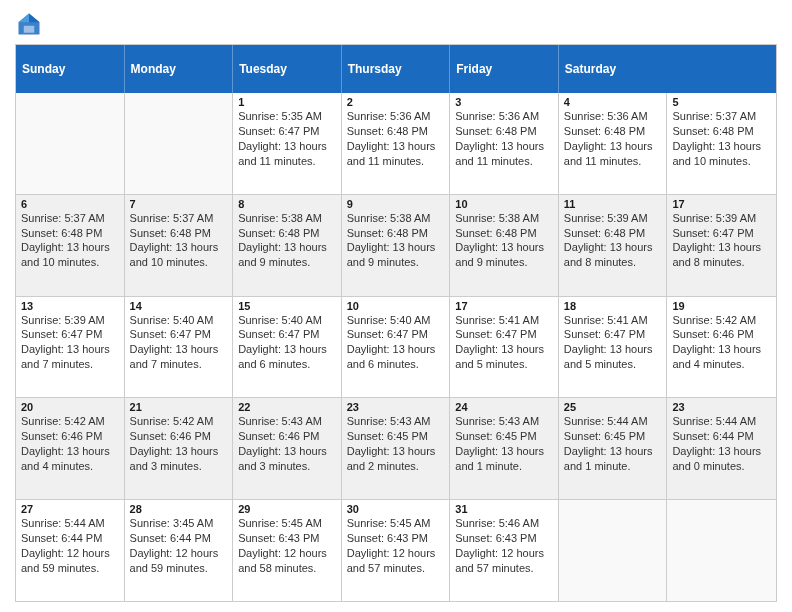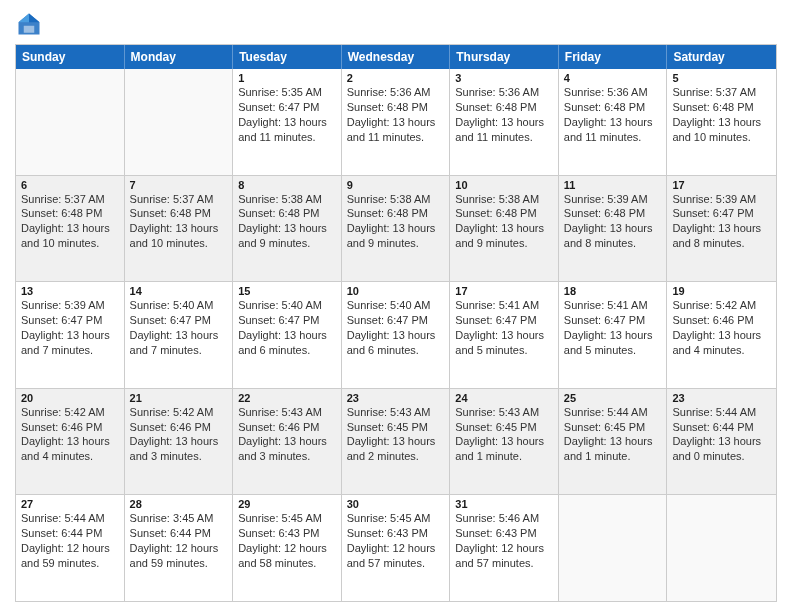--- a/index.html
+++ b/index.html
@@ -60,21 +60,21 @@
     }
     .cal-header {
       display: grid;
       grid-template-columns: repeat(7, 1fr);
       background: #1a6bbf;
     }
     .cal-header-cell {
       color: #fff;
       font-size: 12px;
       font-weight: bold;
-      padding: 5px 6px;
+      padding: 17px 6px;
       text-align: left;
       border-right: 1px solid rgba(255,255,255,0.3);
     }
     .cal-header-cell:last-child { border-right: none; }
     .cal-body {
       flex: 1;
       display: flex;
       flex-direction: column;
     }
     .cal-row {
@@ -129,21 +129,20 @@
       <div class="month-title"></div>
       <div class="location"></div>
     </div>
   </div>
 
   <div class="calendar">
     <div class="cal-header">
     <div class="cal-header-cell">Sunday</div>
         <div class="cal-header-cell">Monday</div>
         <div class="cal-header-cell">Tuesday</div>
-        <div class="cal-header-cell">Wednesday</div>
         <div class="cal-header-cell">Thursday</div>
         <div class="cal-header-cell">Friday</div>
         <div class="cal-header-cell">Saturday</div>
       </div>
     <div class="cal-body">
     <div class="cal-row">
           <div class="cal-cell empty"></div>
           <div class="cal-cell empty"></div>
           <div class="cal-cell">
             <div class="day-num">1</div>

